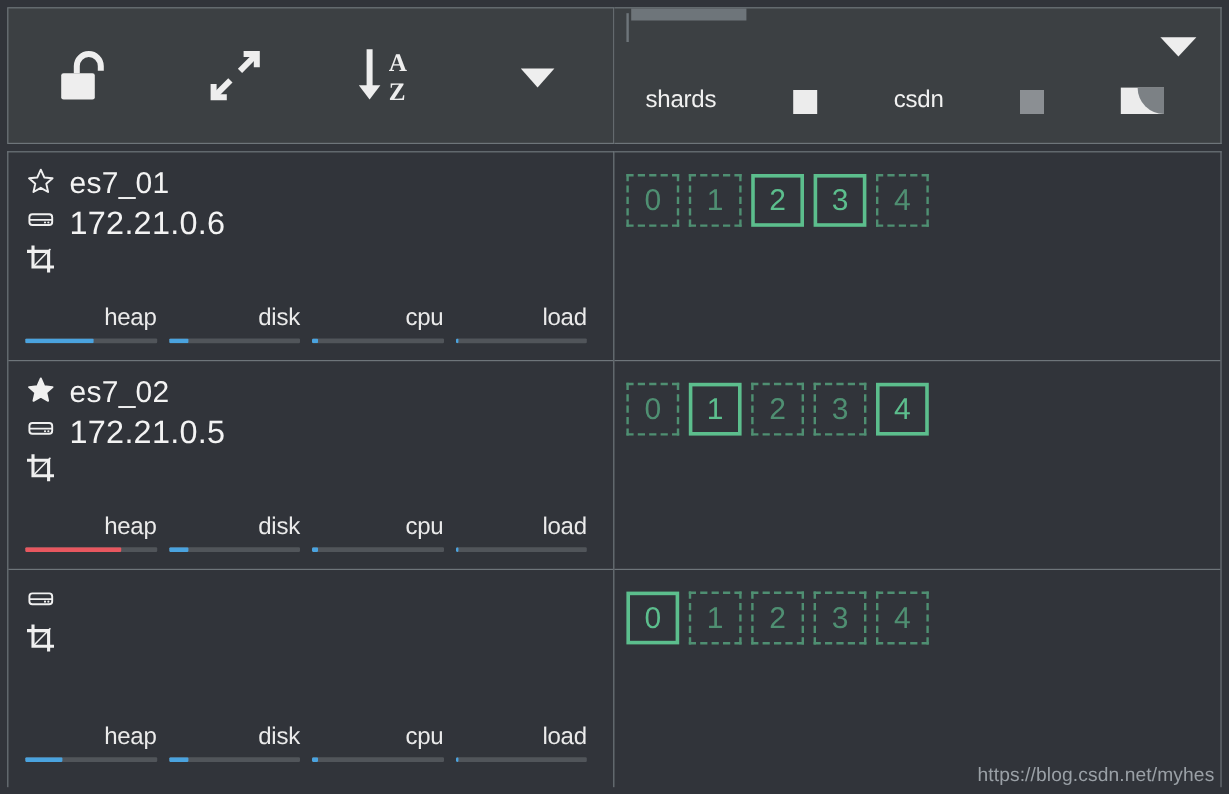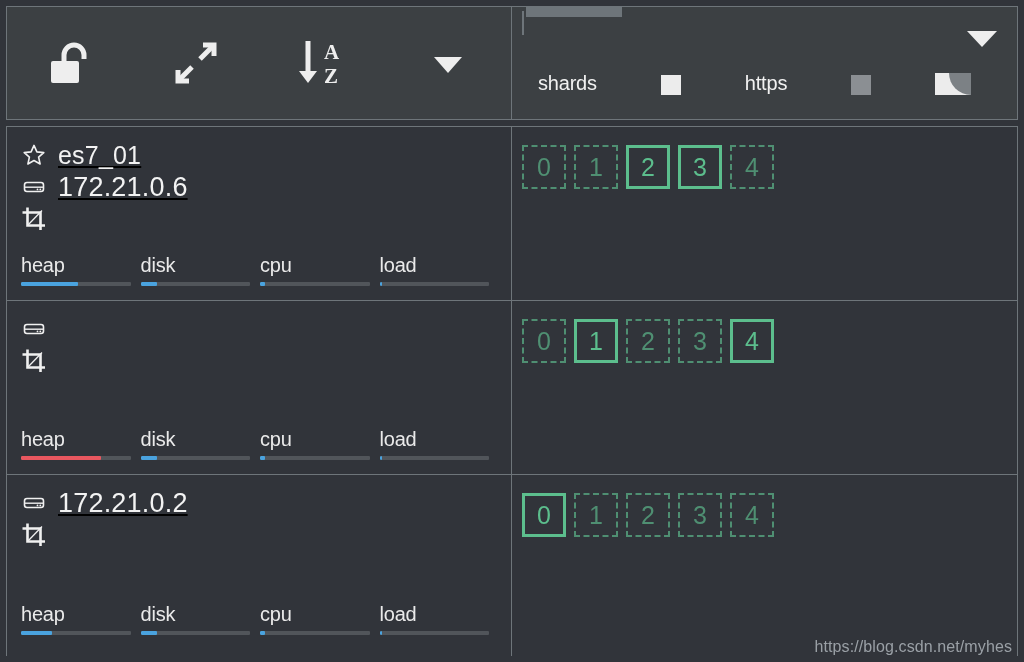--- a/index.html
+++ b/index.html
@@ -145,44 +145,44 @@
   .node-cell {
     position: relative;
     height: 174px;
     border-bottom: 1px solid #6e757a;
     padding: 12px 14px 0 14px;
   }
   .node-cell:last-child { border-bottom: none; }
 
   .node-line {
     display: flex;
-    align-items: center;
+    align-items: flex-start;
     gap: 11px;
     height: 32px;
-    text-decoration: underline;
   }
   .node-name {
     color: #f3f3f3;
     font-size: 25px;
     letter-spacing: 0.2px;
   }
   .node-ip {
     color: #f3f3f3;
     font-size: 27px;
     letter-spacing: 0.2px;
   }
   .icon-w { width: 26px; display: flex; align-items: center; justify-content: center; }
 
   
   .metrics {
     position: absolute;
     left: 14px;
     right: 12px;
     bottom: 14px;
     display: flex;
+    text-align: right;
   }
   .metric { flex: 1 1 0; padding-right: 10px; }
   .metric-label {
     color: #eaeaea;
     font-size: 20px;
     line-height: 24px;
     letter-spacing: -0.2px;
   }
   .metric-track {
     margin-top: 5px;
@@ -287,21 +287,21 @@
         <path d="M2 4 L32 4 L17 20 Z" fill="#eeeeee"></path>
       </svg>
     </div>
 
     <div class="legend-row">
       <span class="legend-label">shards</span>
 
       <span style="width:108px"></span>
       <span class="sw sw-white"></span>
       <span style="width:14px"></span>
-      <span class="legend-label">https</span>
+      <span class="legend-label">csdn</span>
 
       <span style="width:24px"></span>
       <span class="sw sw-gray"></span>
       <span style="width:14px"></span>
       <span class="sw sw-corner"></span>
       <span style="width:8px"></span>
       <span class="sw sw-bar-div"></span>
       <span style="width:10px"></span>
       <span class="legend-label">size</span>
 
@@ -368,30 +368,39 @@
         <div class="metric">
           <div class="metric-label">load</div>
           <div class="metric-track">
             <div class="metric-fill" style="width: 2%; background: rgb(74, 163, 223);"></div>
           </div>
         </div>
       </div>
     </div>
 
     <div class="node-cell">
+      <div class="node-line">
+        <span class="icon-w">
+          <svg width="24" height="24" viewBox="0 0 24 24" aria-hidden="true">
+            <path d="M12 2.4 L14.9 8.9 L21.8 9.6 L16.6 14.2 L18.1 21 L12 17.5 L5.9 21 L7.4 14.2 L2.2 9.6 L9.1 8.9 Z" fill="#f0f0f0" stroke="#f0f0f0" stroke-width="1.6" stroke-linejoin="round"></path>
+          </svg>
+        </span>
+        <span class="node-name">es7_02</span>
+      </div>
 
       <div class="node-line">
         <span class="icon-w">
           <svg width="24" height="24" viewBox="0 0 24 24" aria-hidden="true">
             <rect x="2.5" y="7.5" width="19" height="9" rx="2.5" fill="none" stroke="#f0f0f0" stroke-width="1.6"></rect>
             <line x1="2.5" y1="12.2" x2="21.5" y2="12.2" stroke="#f0f0f0" stroke-width="1.4"></line>
             <circle cx="15.5" cy="14.4" r="0.9" fill="#f0f0f0"></circle>
             <circle cx="18.3" cy="14.4" r="0.9" fill="#f0f0f0"></circle>
           </svg>
         </span>
+        <span class="node-ip">172.21.0.5</span>
       </div>
 
       <div class="node-line">
         <span class="icon-w">
           <svg width="26" height="26" viewBox="0 0 26 26" aria-hidden="true">
             <path d="M6.5 1.5 V19.5 H24" fill="none" stroke="#f0f0f0" stroke-width="2.6"></path>
             <path d="M1.5 6.5 H19.5 V24" fill="none" stroke="#f0f0f0" stroke-width="2.6"></path>
             <line x1="6.5" y1="19.5" x2="21" y2="4.5" stroke="#f0f0f0" stroke-width="1.3"></line>
           </svg>
         </span>
@@ -429,21 +438,20 @@
 
       <div class="node-line">
         <span class="icon-w">
           <svg width="24" height="24" viewBox="0 0 24 24" aria-hidden="true">
             <rect x="2.5" y="7.5" width="19" height="9" rx="2.5" fill="none" stroke="#f0f0f0" stroke-width="1.6"></rect>
             <line x1="2.5" y1="12.2" x2="21.5" y2="12.2" stroke="#f0f0f0" stroke-width="1.4"></line>
             <circle cx="15.5" cy="14.4" r="0.9" fill="#f0f0f0"></circle>
             <circle cx="18.3" cy="14.4" r="0.9" fill="#f0f0f0"></circle>
           </svg>
         </span>
-        <span class="node-ip">172.21.0.2</span>
       </div>
 
       <div class="node-line">
         <span class="icon-w">
           <svg width="26" height="26" viewBox="0 0 26 26" aria-hidden="true">
             <path d="M6.5 1.5 V19.5 H24" fill="none" stroke="#f0f0f0" stroke-width="2.6"></path>
             <path d="M1.5 6.5 H19.5 V24" fill="none" stroke="#f0f0f0" stroke-width="2.6"></path>
             <line x1="6.5" y1="19.5" x2="21" y2="4.5" stroke="#f0f0f0" stroke-width="1.3"></line>
           </svg>
         </span>

